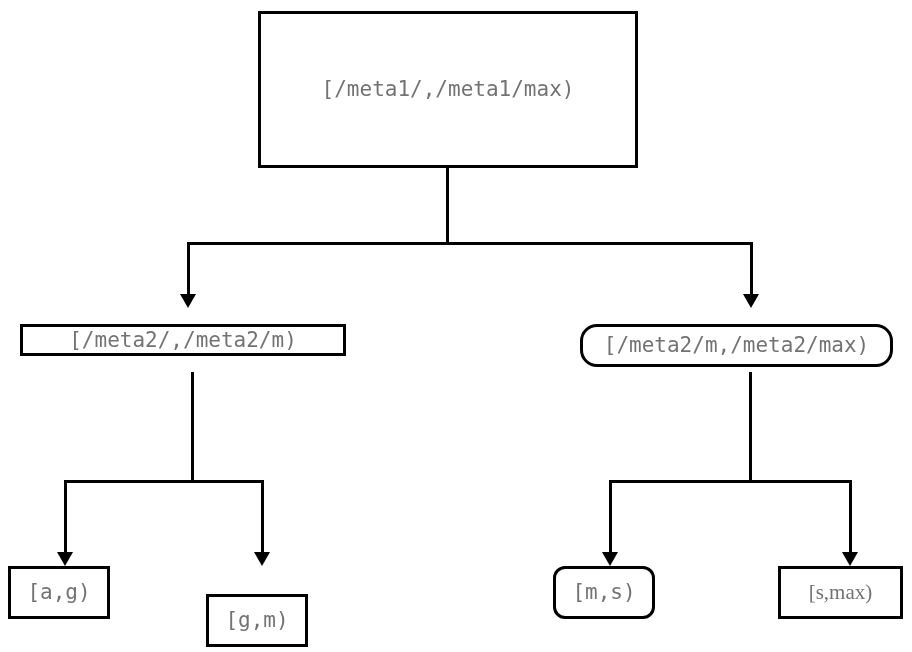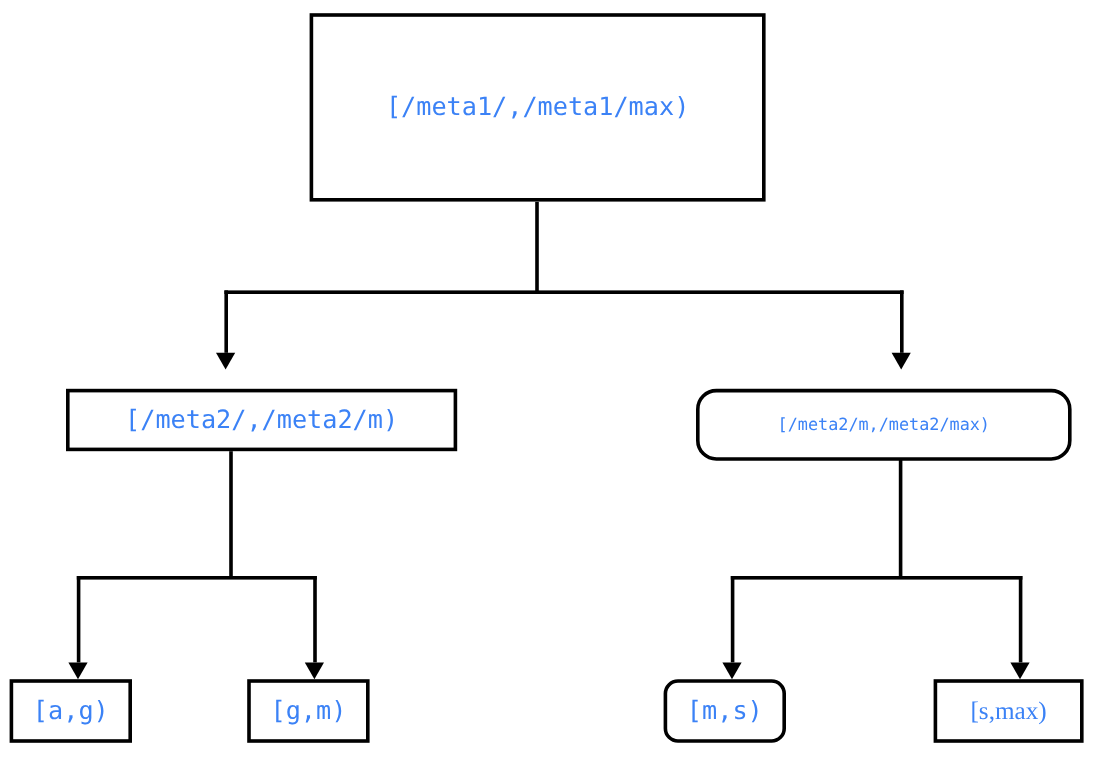--- a/index.html
+++ b/index.html
@@ -26,29 +26,29 @@
     display: flex;
     align-items: center;
     justify-content: center;
     color: #000000;
     white-space: pre;
     line-height: 1;
   }
   .node-label {
     display: block;
     white-space: pre;
-    color: #3b82f6;
+    color: #737373;
   }
 
   .node.root        { left: 258px; top: 11px;  width: 380px; height: 157px; font-size: 21px; }
-  .node.mid-left    { left: 20px;  top: 324px; width: 326px; height: 52px;  font-size: 21px; margin-left: 35px; }
-  .node.mid-right   { left: 580px; top: 324px; width: 313px; height: 60px;  font-size: 14px; border-radius: 17px; }
+  .node.mid-left    { left: 20px;  top: 324px; width: 326px; height: 32px;  font-size: 21px; }
+  .node.mid-right   { left: 580px; top: 324px; width: 313px; height: 43px;  font-size: 21px; border-radius: 17px; }
   .node.leaf        { top: 566px; height: 53px; font-size: 21px; }
   .node.leaf-1      { left: 8px;   width: 102px; }
-  .node.leaf-2      { left: 206px; width: 102px; }
+  .node.leaf-2      { left: 206px; width: 102px; margin-top: 28px; }
   .node.leaf-3      { left: 553px; width: 102px; border-radius: 12px; }
   .node.leaf-4      { left: 778px; width: 125px; font-family: Liberation Serif, serif; }
 
   
   .edge-layer {
     position: absolute;
     left: 0;
     top: 0;
     width: 912px;
     height: 652px;

